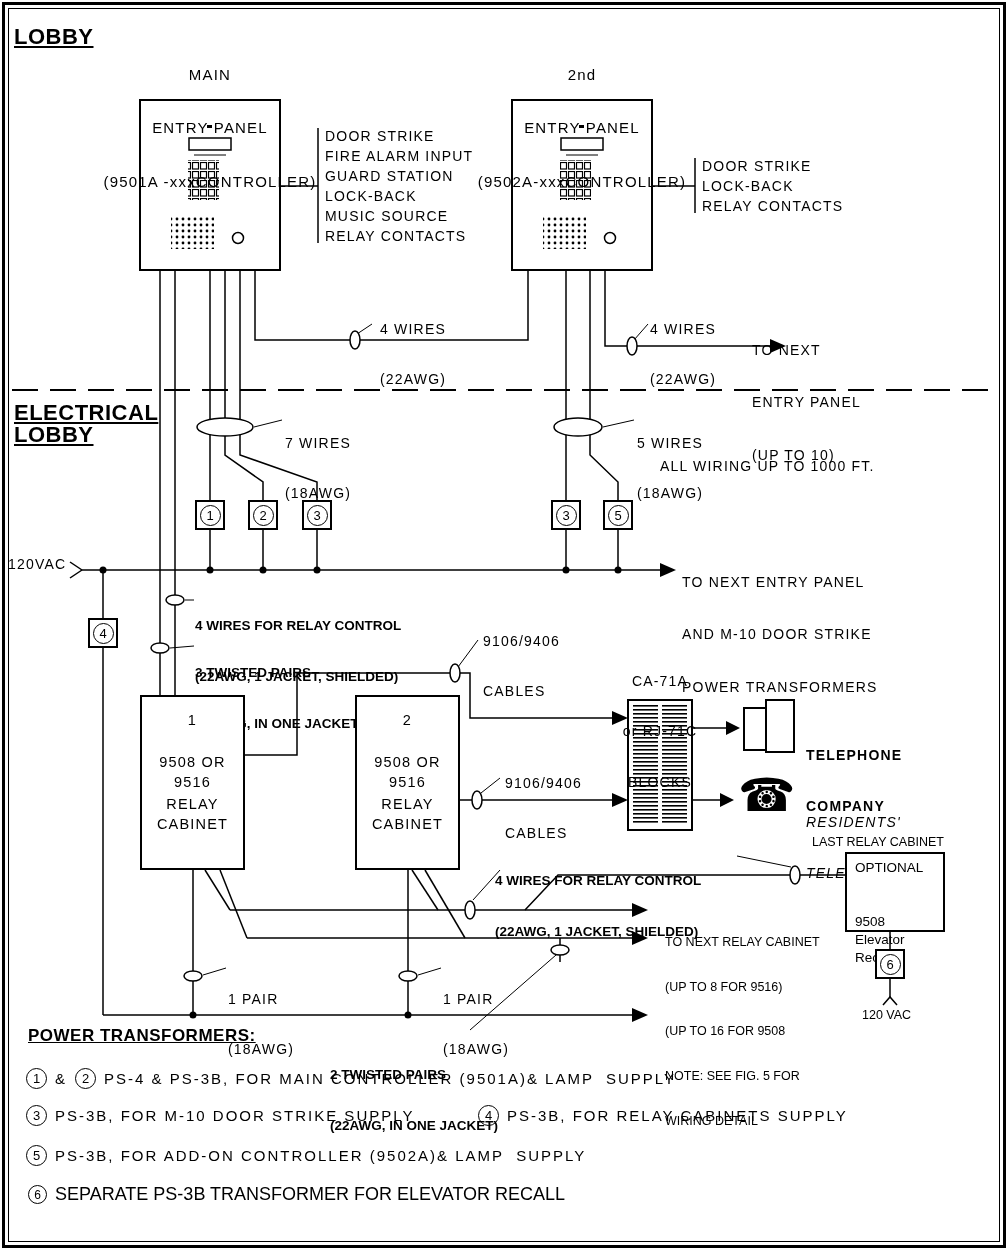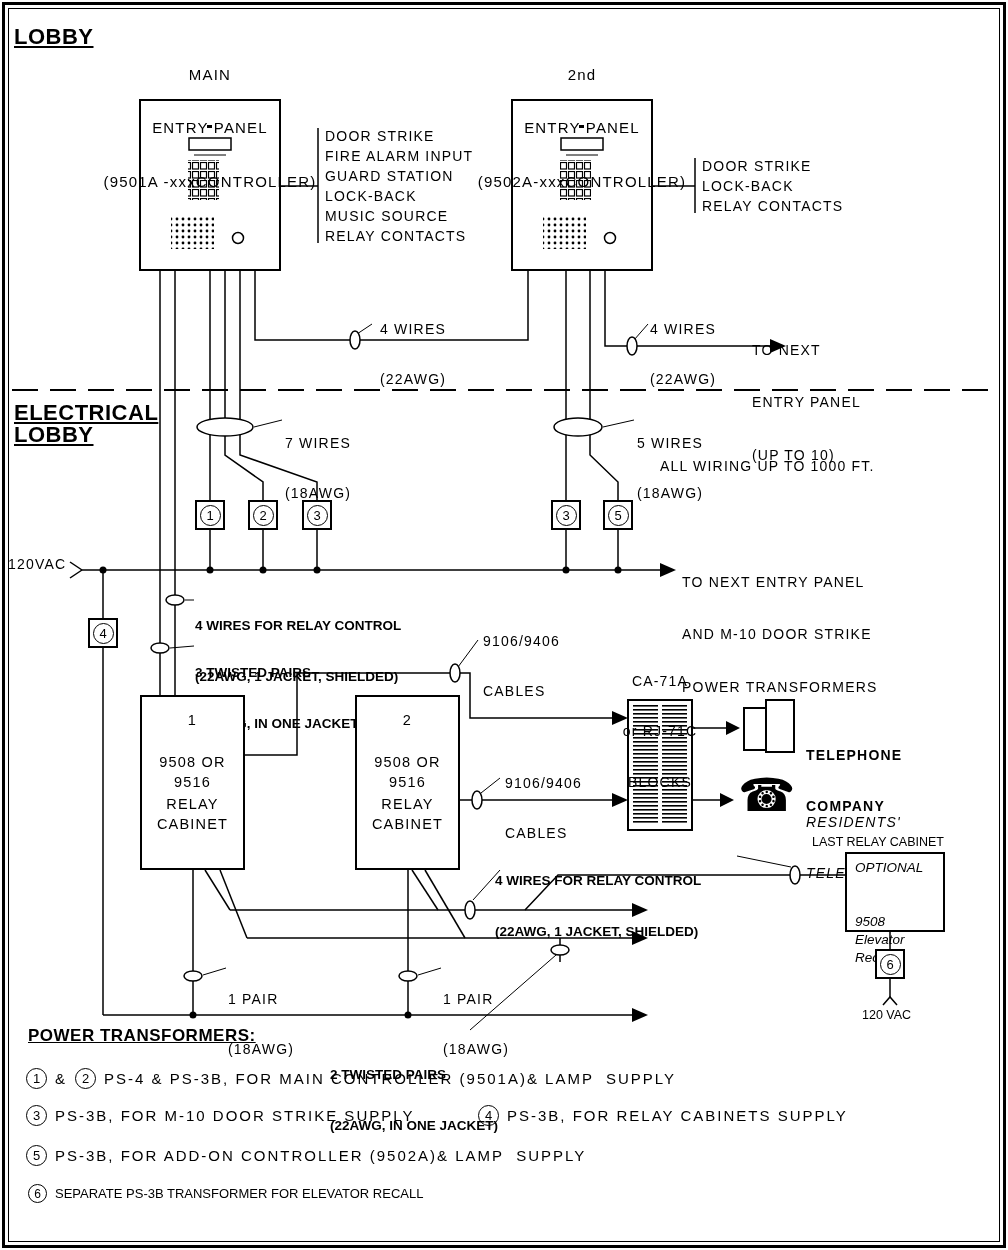--- a/index.html
+++ b/index.html
@@ -312,27 +312,34 @@
     <div class="cabline" style="top:99px;">RELAY</div>
     <div class="cabline" style="top:119px;">CABINET</div>
   </div>
 
   <div class="t b f135" style="left:495px;top:838px;line-height:17px;">
     <div>4 WIRES FOR RELAY CONTROL</div>
     <div>(22AWG, 1 JACKET, SHIELDED)</div>
   </div>
   <div class="t f12" style="left:812px;top:835px;">LAST RELAY CABINET</div>
 
-  <div class="box" style="left:845px;top:852px;width:100px;height:80px;padding:5px 8px;font-style:italic;">
+  <div class="box" style="left:845px;top:852px;width:100px;height:80px;padding:5px 8px;">
     <div class="f135" style="line-height:18px;">OPTIONAL</div>
     <div class="f135" style="line-height:18px;margin-top:36px;">9508</div>
     <div class="f135" style="line-height:18px;">Elevator</div>
     <div class="f135" style="line-height:18px;">Recall</div>
   </div>
 
+  <div class="t f12 lh16" style="left:665px;top:905px;">
+    <div>TO NEXT RELAY CABINET</div>
+    <div>(UP TO 8 FOR 9516)</div>
+    <div>(UP TO 16 FOR 9508</div>
+    <div>NOTE: SEE FIG. 5 FOR</div>
+    <div>WIRING DETAIL</div>
+  </div>
 
   <div class="t cad f14 lh18" style="left:228px;top:958px;">
     <div>1 PAIR</div>
     <div>(18AWG)</div>
   </div>
   <div class="t cad f14 lh18" style="left:443px;top:958px;">
     <div>1 PAIR</div>
     <div>(18AWG)</div>
   </div>
 
@@ -383,17 +390,17 @@
     <span class="ltext">PS-3B, FOR RELAY CABINETS SUPPLY</span>
   </div>
 
   <div class="lrow" style="left:26px;top:1145px;">
     <span class="lc">5</span>
     <span class="ltext">PS-3B, FOR ADD-ON CONTROLLER (9502A)&amp; LAMP  SUPPLY</span>
   </div>
 
   <div class="lrow" style="left:28px;top:1184px;">
     <span class="lc small">6</span>
-    <span style="font-size:13px;white-space:pre;">SEPARATE PS-3B TRANSFORMER FOR ELEVATOR RECALL</span>
+    <span style="font-size:18px;white-space:pre;">SEPARATE PS-3B TRANSFORMER FOR ELEVATOR RECALL</span>
   </div>
 
 
 </div>
 
 </body></html>

